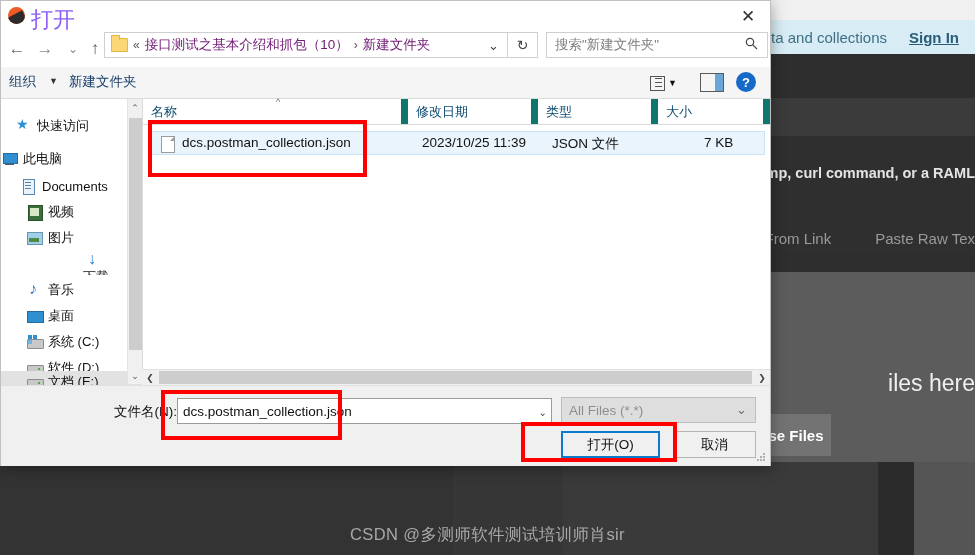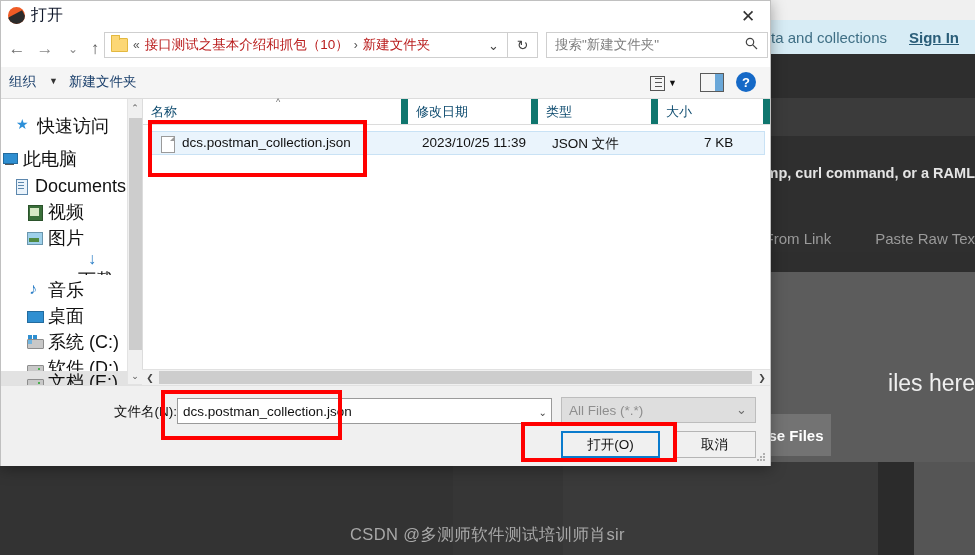--- a/index.html
+++ b/index.html
@@ -41,40 +41,40 @@
 
   
   #dlg{position:absolute;left:0;top:0;width:771px;height:466px;background:#f0f0f0;
     border:1px solid #c0c0c0;box-sizing:border-box;box-shadow:0 3px 14px rgba(0,0,0,.35);}
 
   .titlebar{position:absolute;left:0;top:0;width:769px;height:30px;background:#ffffff;}
   .title-icon{position:absolute;left:7px;top:6px;width:17px;height:17px;border-radius:50%;
     background:#ef5b25;overflow:hidden;}
   .title-icon:after{content:"";position:absolute;left:-1px;top:7px;width:19px;height:12px;
     background:#2b2b2b;transform:rotate(-28deg);}
-  .title-text{position:absolute;left:30px;top:4px;font-size:16px;color:#0f172a;}
+  .title-text{position:absolute;left:30px;top:4px;font-size:22px;color:#8b5cf6;}
   .btn-close{position:absolute;right:0;top:0;width:44px;height:30px;display:flex;
     align-items:center;justify-content:center;color:#333;font-size:17px;cursor:default;}
 
   .navbar{position:absolute;left:0;top:30px;width:769px;height:36px;background:#ffffff;}
   .nav-btn{position:absolute;top:30px;width:28px;height:36px;display:flex;align-items:center;
     justify-content:center;font-size:17px;color:#8a8a8a;}
   .nav-back{left:2px;color:#6f6f6f;}
   .nav-fwd{left:30px;}
   .nav-recent{left:58px;font-size:12px;}
   .nav-up{left:80px;color:#5a5a5a;}
 
   .addressbar{position:absolute;left:103px;top:31px;width:404px;height:26px;background:#fff;
     border:1px solid #cfcfcf;box-sizing:border-box;display:flex;align-items:center;}
   .addr-folder{width:15px;height:12px;margin-left:6px;background:#fcd775;border:1px solid #e3b83f;
     border-radius:1px 1px 0 0;position:relative;flex:none;}
   .addr-folder:before{content:"";position:absolute;left:-1px;top:-4px;width:7px;height:4px;
     background:#fcd775;border:1px solid #e3b83f;border-bottom:none;border-radius:1px 1px 0 0;}
   .addr-sep{color:#555;font-size:12px;margin:0 5px;flex:none;}
-  .addr-crumb{color:#b91c1c;font-size:13.5px;white-space:nowrap;flex:none;}
+  .addr-crumb{color:#701a75;font-size:13.5px;white-space:nowrap;flex:none;}
   .addr-caret{position:absolute;left:478px;top:31px;width:29px;height:26px;
     display:flex;align-items:center;justify-content:center;color:#444;font-size:13px;}
   .refresh{position:absolute;left:507px;top:31px;width:30px;height:26px;border:1px solid #cfcfcf;
     border-left:none;background:#fff;box-sizing:border-box;display:flex;align-items:center;
     justify-content:center;color:#444;font-size:14px;}
   .searchbox{position:absolute;left:545px;top:31px;width:222px;height:26px;background:#fff;
     border:1px solid #cfcfcf;box-sizing:border-box;display:flex;align-items:center;}
   .search-ph{margin-left:8px;color:#808080;font-size:13.5px;}
   .search-icon{position:absolute;right:9px;top:4px;color:#444;font-size:14px;}
 
@@ -90,21 +90,21 @@
     background:#555;box-shadow:0 4px 0 #555,0 8px 0 #555;}
   .tb-viewcaret{font-size:9px;color:#111;}
   .tb-pane{position:absolute;right:46px;top:6px;width:22px;height:17px;border:1px solid #5a5a5a;}
   .tb-pane:after{content:"";position:absolute;right:0;top:0;width:8px;height:17px;background:#6aa7d8;}
   .tb-help{position:absolute;right:14px;top:5px;width:20px;height:20px;border-radius:50%;
     background:#1569c7;color:#fff;font-size:13px;font-weight:bold;display:flex;
     align-items:center;justify-content:center;}
 
   .navpane{position:absolute;left:0;top:98px;width:140px;height:285px;background:#fff;}
   .np-item{position:absolute;left:0;width:140px;height:22px;display:flex;align-items:center;
-    font-size:18px;color:#111;white-space:nowrap;}
+    font-size:13px;color:#111;white-space:nowrap;}
   .np-ico{width:17px;height:15px;margin-right:5px;flex:none;position:relative;}
   .np-label{overflow:hidden;}
   .np-sel{background:#e2e2e2;}
 
   .ico-star{background:transparent;}
   .ico-star:after{content:"★";position:absolute;left:1px;top:-3px;color:#2c8fd8;font-size:14px;}
   .ico-pc{background:transparent;}
   .ico-pc:after{content:"";position:absolute;left:2px;top:1px;width:13px;height:9px;
     background:#2f8fd1;border:1px solid #236b9e;}
   .ico-pc:before{content:"";position:absolute;left:4px;top:11px;width:9px;height:2px;background:#5a5a5a;}
@@ -272,21 +272,21 @@
 
   <div class="navpane" id="navpane">
       <div class="np-item" style="top: 16px; padding-left: 14px;">
         <span class="np-ico ico-star"></span>
         <span class="np-label">快速访问</span>
       </div>
       <div class="np-item" style="top: 49px; ">
         <span class="np-ico ico-pc"></span>
         <span class="np-label">此电脑</span>
       </div>
-      <div class="np-item" style="top: 76px; padding-left: 12px;">
+      <div class="np-item" style="top: 76px; padding-left: 19px;">
         <span class="np-ico ico-doc"></span>
         <span class="np-label">Documents</span>
       </div>
       <div class="np-item" style="top: 128px; padding-left: 25px;">
         <span class="np-ico ico-pic"></span>
         <span class="np-label">图片</span>
       </div>
       <div class="np-item" style="top: 102px; padding-left: 25px;">
         <span class="np-ico ico-vid"></span>
         <span class="np-label">视频</span>

